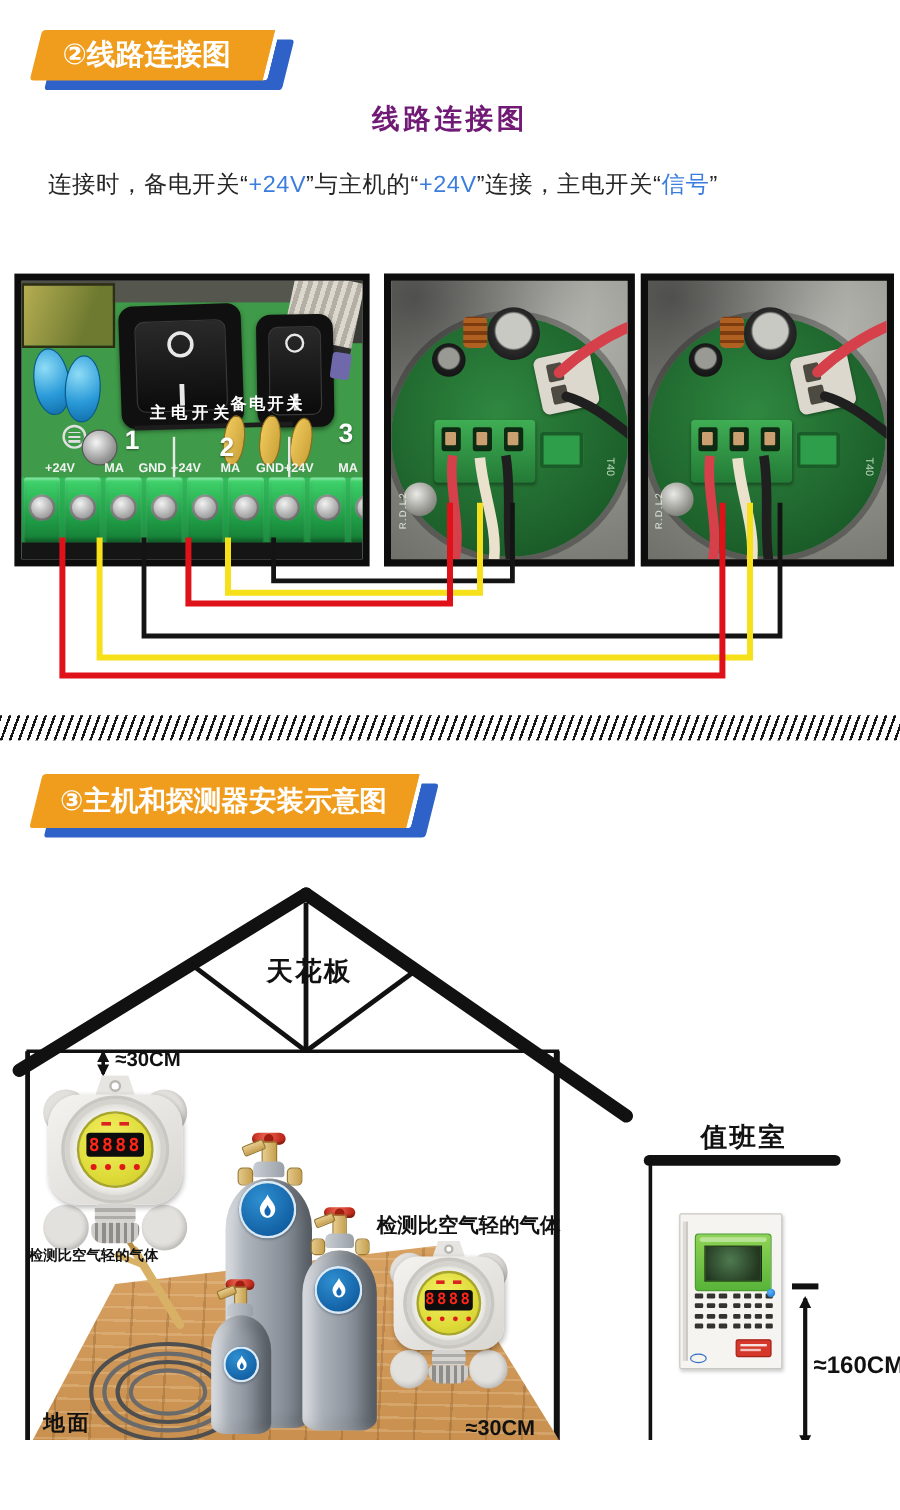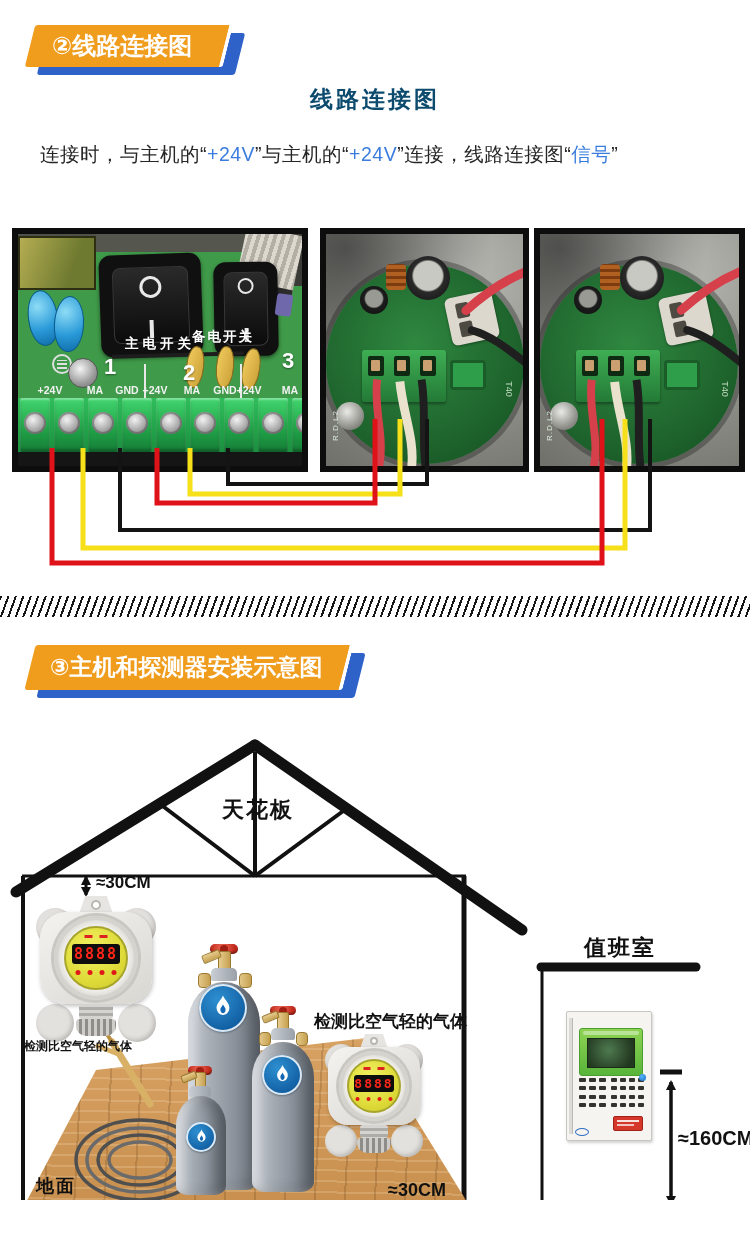--- a/index.html
+++ b/index.html
@@ -6,21 +6,21 @@
   .page{position:relative;width:750px;height:1200px;background:#fff;overflow:hidden;
         font-family:"Liberation Sans","DejaVu Sans",sans-serif;}
 
   
   .badge{position:absolute;}
   .badge .b-blue{position:absolute;inset:0;background:#2E62C8;transform:translate(12px,8px) skewX(-14deg);border-radius:3px;}
   .badge .b-orange{position:absolute;inset:0;background:#F09D1E;transform:skewX(-14deg);border-right:4px solid #fff;border-radius:3px;}
   .badge .b-label{position:relative;display:block;color:#fff;font-weight:bold;white-space:nowrap;}
 
   
-  .title1{position:absolute;left:0;top:84px;width:750px;text-align:center;font-size:23px;font-weight:bold;color:#0c4a6e;letter-spacing:3px;}
+  .title1{position:absolute;left:0;top:84px;width:750px;text-align:center;font-size:23px;font-weight:bold;color:#701a75;letter-spacing:3px;}
   .para{position:absolute;left:40px;top:136px;width:682px;font-size:19.5px;line-height:36px;color:#262626;letter-spacing:0.5px;}
   .para .pb{color:#3B7DDE;}
 
   
   .photo{position:absolute;top:228px;height:244px;border:6px solid #0d0d0d;box-sizing:border-box;overflow:hidden;background:#3f9b49;z-index:1;}
   #photo-main{left:12px;width:296px;background:linear-gradient(180deg,#4f5048 0 18px,#3f9b49 18px);}
   #photo-det-a{left:320px;width:209px;}
   #photo-det-b{left:534px;width:211px;}
 
   
@@ -203,21 +203,21 @@
 
   <div class="badge" style="left:30px;top:25px;width:198px;height:42px;">
     <div class="b-blue"></div>
     <div class="b-orange"></div>
     <span class="b-label" style="font-size:24px;line-height:42px;padding-left:22px;">②线路连接图</span>
   </div>
 
   <div class="title1">线路连接图</div>
 
   <div class="para">
-    <div><span class="pk">连接时，与主机的“</span><span class="pb">+24V</span><span class="pk">”与主机的“</span><span class="pb">+24V</span><span class="pk">”连接，线路连接图“</span><span class="pb">信号</span><span class="pk">”</span></div>
+    <div><span class="pk">连接时，备电开关“</span><span class="pb">+24V</span><span class="pk">”与主机的“</span><span class="pb">+24V</span><span class="pk">”连接，主电开关“</span><span class="pb">信号</span><span class="pk">”</span></div>
   </div>
 
   <div class="photo" id="photo-main">
     <div class="p1-transformer"></div>
     <div class="p1-topstrip"></div>
     <div class="p1-darkcorner"></div>
     <div class="p1-ribbon">
         <i></i>
       </div>
     <div class="p1-switch" id="sw-main">

